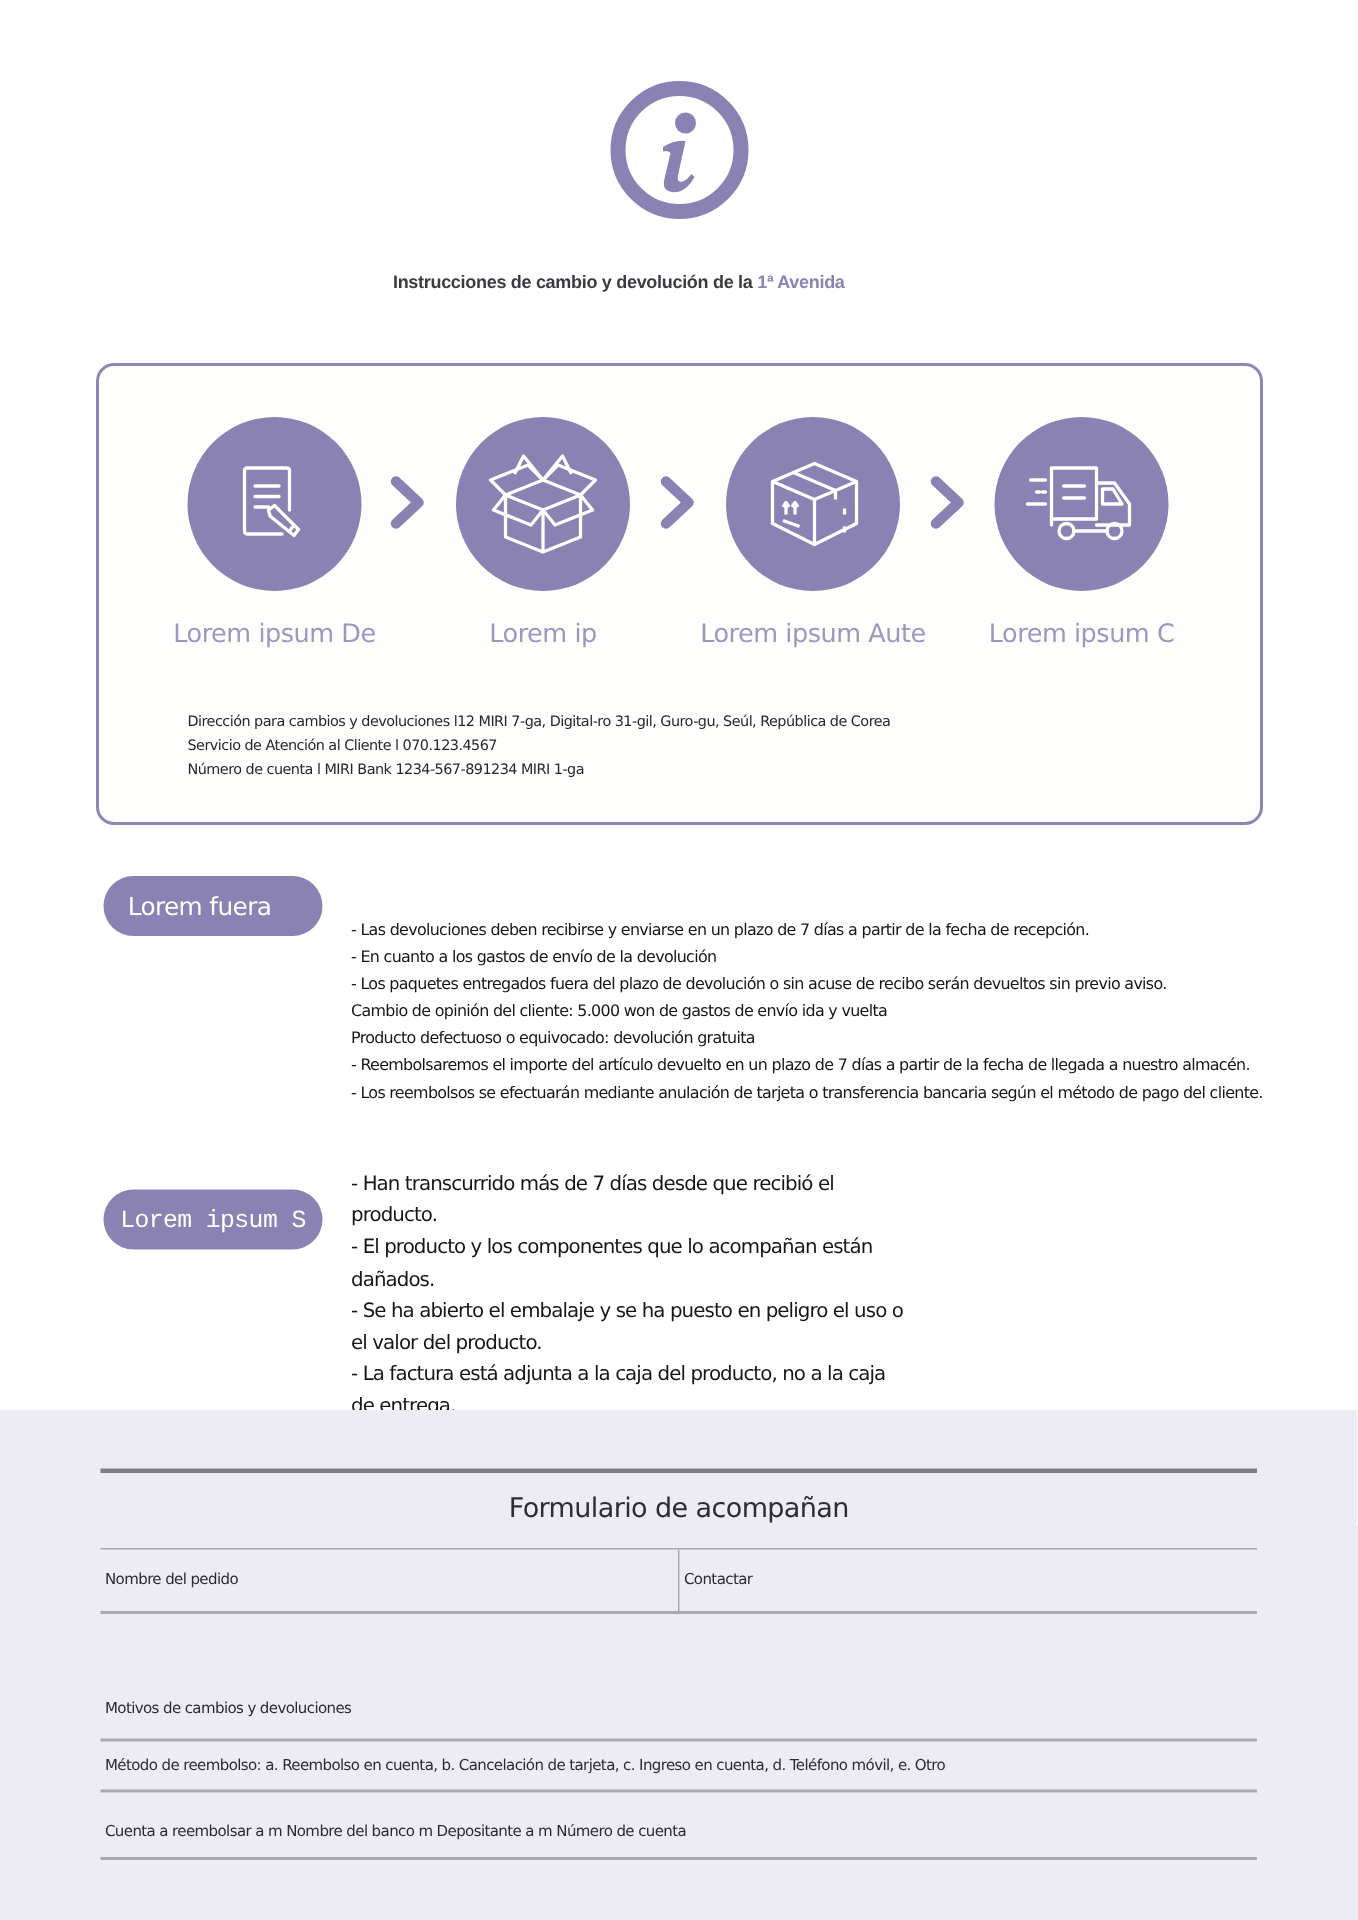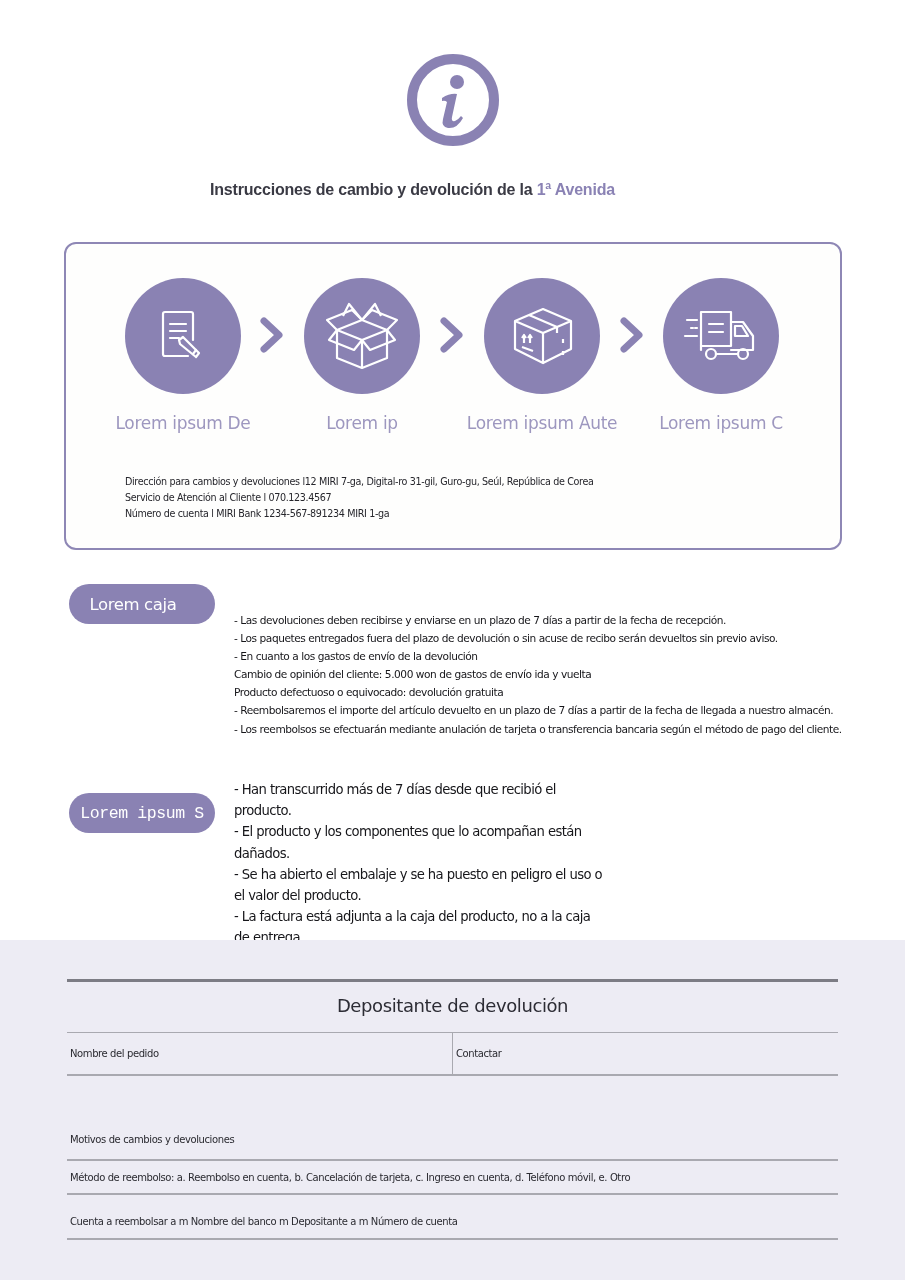--- a/index.html
+++ b/index.html
@@ -3,21 +3,21 @@
   <meta charset="utf-8">
   <style>
     * { box-sizing: border-box; margin: 0; padding: 0; }
     html, body { width: 905px; height: 1280px; background: #ffffff; overflow: hidden; }
     body { position: relative; font-family: "Liberation Sans", "DejaVu Sans", sans-serif; color: #1f1f24; }
 
     .info-icon { position: absolute; left: 406px; top: 53px; width: 94px; height: 94px; }
 
     .page-title {
       position: absolute; left: 0; top: 181px; width: 825px; text-align: center;
-      font-size: 16px; font-weight: bold; color: #3a3a44; letter-spacing: -0.2px;
+      font-size: 12px; font-weight: bold; color: #3a3a44; letter-spacing: -0.2px;
     }
     .page-title .accent { color: #8a82b4; }
 
     .steps-card {
       position: absolute; left: 64px; top: 242px; width: 778px; height: 308px;
       border: 2px solid #8e87b5; border-radius: 12px; background: #fefefd;
     }
     .step { position: absolute; top: 34px; width: 180px; text-align: center; }
     .step .circle {
       width: 116px; height: 116px; border-radius: 50%; background: #8a82b3;
@@ -165,42 +165,42 @@
     <div class="label">Lorem ipsum C</div>
   </div>
 
   <div class="address-block">
     <div>Dirección para cambios y devoluciones l12 MIRI 7-ga, Digital-ro 31-gil, Guro-gu, Seúl, República de Corea</div>
     <div>Servicio de Atención al Cliente l 070.123.4567</div>
     <div>Número de cuenta l MIRI Bank 1234-567-891234 MIRI 1-ga</div>
   </div>
 </div>
 
-<div class="pill" style="top:584px;">Lorem caja</div>
+<div class="pill" style="top:584px;">Lorem fuera</div>
 <div class="policy-list">
   <div>- Las devoluciones deben recibirse y enviarse en un plazo de 7 días a partir de la fecha de recepción.</div>
+  <div>- En cuanto a los gastos de envío de la devolución</div>
   <div>- Los paquetes entregados fuera del plazo de devolución o sin acuse de recibo serán devueltos sin previo aviso.</div>
-  <div>- En cuanto a los gastos de envío de la devolución</div>
   <div>Cambio de opinión del cliente: 5.000 won de gastos de envío ida y vuelta</div>
   <div>Producto defectuoso o equivocado: devolución gratuita</div>
   <div>- Reembolsaremos el importe del artículo devuelto en un plazo de 7 días a partir de la fecha de llegada a nuestro almacén.</div>
   <div>- Los reembolsos se efectuarán mediante anulación de tarjeta o transferencia bancaria según el método de pago del cliente.</div>
 </div>
 
 <div class="pill p2" style="top:793px;font-family:Liberation Mono, monospace;">Lorem ipsum S</div>
 <div class="exclusion-list">
   <div>- Han transcurrido más de 7 días desde que recibió el producto.</div>
   <div>- El producto y los componentes que lo acompañan están dañados.</div>
   <div>- Se ha abierto el embalaje y se ha puesto en peligro el uso o el valor del producto.</div>
   <div>- La factura está adjunta a la caja del producto, no a la caja de entrega.</div>
 </div>
 
 <div class="form-section">
   <div class="form-top-rule"></div>
-  <div class="form-title">Depositante de devolución</div>
+  <div class="form-title">Formulario de acompañan</div>
 
   <div class="form-row row-head">
     <div class="cell half">
       <span>Nombre del pedido</span>
     </div>
     <div class="cell divider" style="flex:1;">
       <span>Contactar</span>
     </div>
   </div>
 

